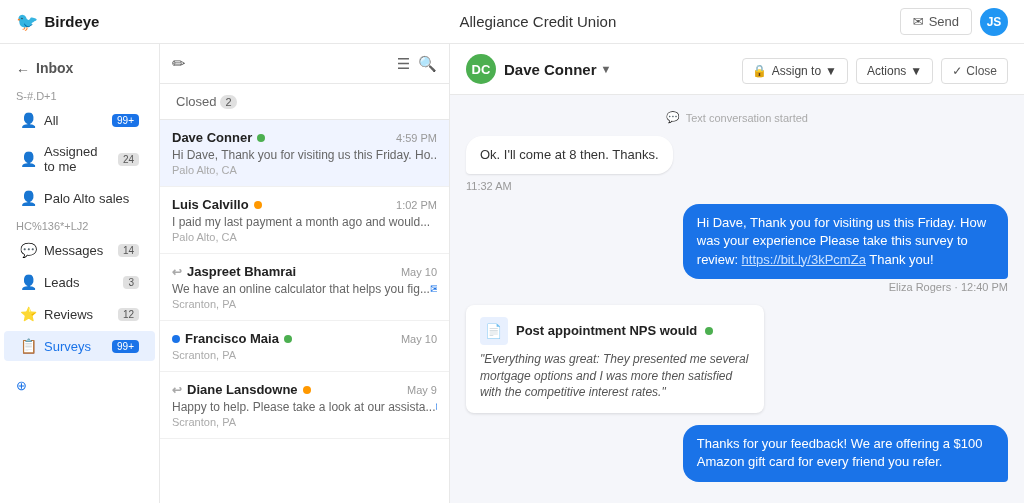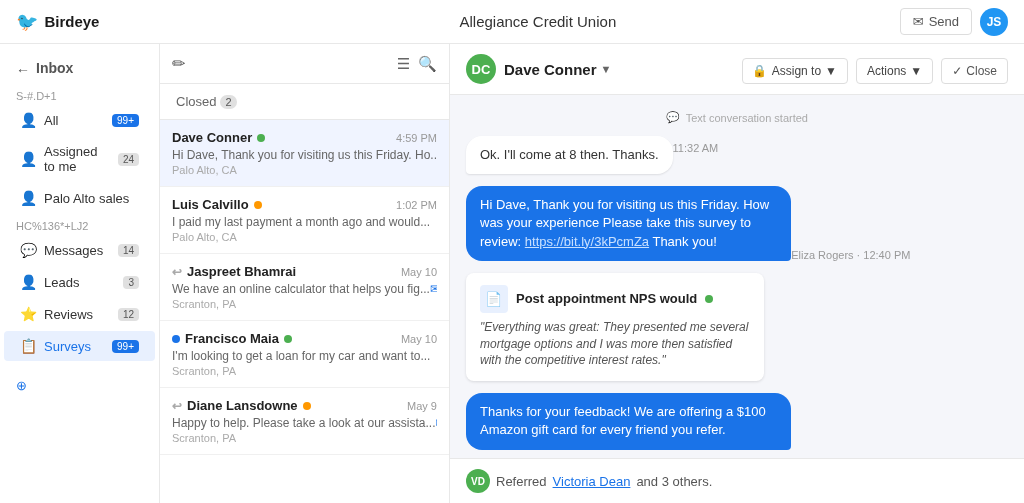--- a/index.html
+++ b/index.html
@@ -65,21 +65,21 @@
     .chat-contact { display: flex; align-items: center; gap: 8px; flex: 1; }
     .contact-avatar { width: 30px; height: 30px; border-radius: 50%; background: #4caf50; display: flex; align-items: center; justify-content: center; color: #fff; font-size: 13px; font-weight: 600; }
     .contact-name { font-weight: 600; font-size: 15px; color: #222; display: flex; align-items: center; gap: 4px; }
     .chat-header-actions { display: flex; align-items: center; gap: 8px; }
     .assign-btn, .actions-btn, .close-btn { display: flex; align-items: center; gap: 4px; border: 1px solid #ddd; border-radius: 4px; padding: 5px 10px; font-size: 12px; cursor: pointer; background: #fff; color: #444; }
     .close-btn { color: #555; }
 
     
     .chat-messages { flex: 1; overflow-y: auto; padding: 16px; display: flex; flex-direction: column; gap: 12px; }
     .system-msg { text-align: center; color: #aaa; font-size: 11px; display: flex; align-items: center; gap: 6px; justify-content: center; }
-    .msg-row { display: flex; }
+    .msg-row { display: flex; flex-direction: column; }
     .msg-row.received { align-items: flex-start; }
     .msg-row.sent { align-items: flex-end; }
     .bubble { padding: 10px 14px; border-radius: 16px; max-width: 60%; font-size: 13px; line-height: 1.4; }
     .bubble.received { background: #fff; color: #333; border-bottom-left-radius: 4px; box-shadow: 0 1px 2px rgba(0,0,0,0.1); }
     .bubble.sent { background: #1a73e8; color: #fff; border-bottom-right-radius: 4px; }
     .bubble.sent a { color: #c8e0ff; text-decoration: underline; }
     .msg-time { font-size: 11px; color: #999; margin-top: 6px; }
     .msg-sender { font-size: 11px; color: #999; margin-top: 2px; text-align: right; }
 
     
@@ -228,23 +228,20 @@
         </div>
 
         <div class="conv-item">
           <div class="conv-item-header">
             <div class="conv-name">
               <span style="width:8px;height:8px;background:#1a73e8;border-radius:50%;display:inline-block;"></span>
               <span>Francisco Maia</span>
               <span class="status-dot status-green"></span>
             </div>
             <span class="conv-time">May 10</span>
-          </div>
-          <div class="conv-preview">
-            <span>I'm looking to get a loan for my car and want to...</span>
           </div>
           <div class="conv-location">Scranton, PA</div>
         </div>
 
         <div class="conv-item">
           <div class="conv-item-header">
             <div class="conv-name">
               <span class="reply-icon">↩</span>
               <span>Diane Lansdowne</span>
               <span class="status-dot status-orange"></span>
@@ -318,21 +315,15 @@
         </div>
 
         <div class="msg-row sent">
           <div class="bubble sent">
             Thanks for your feedback! We are offering a $100 Amazon gift card for every friend you refer. 
           </div>
         </div>
 
       </div>
 
-      <div class="referred-bar">
-        <div class="referred-avatar">VD</div>
-        <span>Referred</span>
-        <span class="referred-link">Victoria Dean</span>
-        <span>and 3 others.</span>
-      </div>
     </div>
   </div>
 </div>
 
 </body></html>

